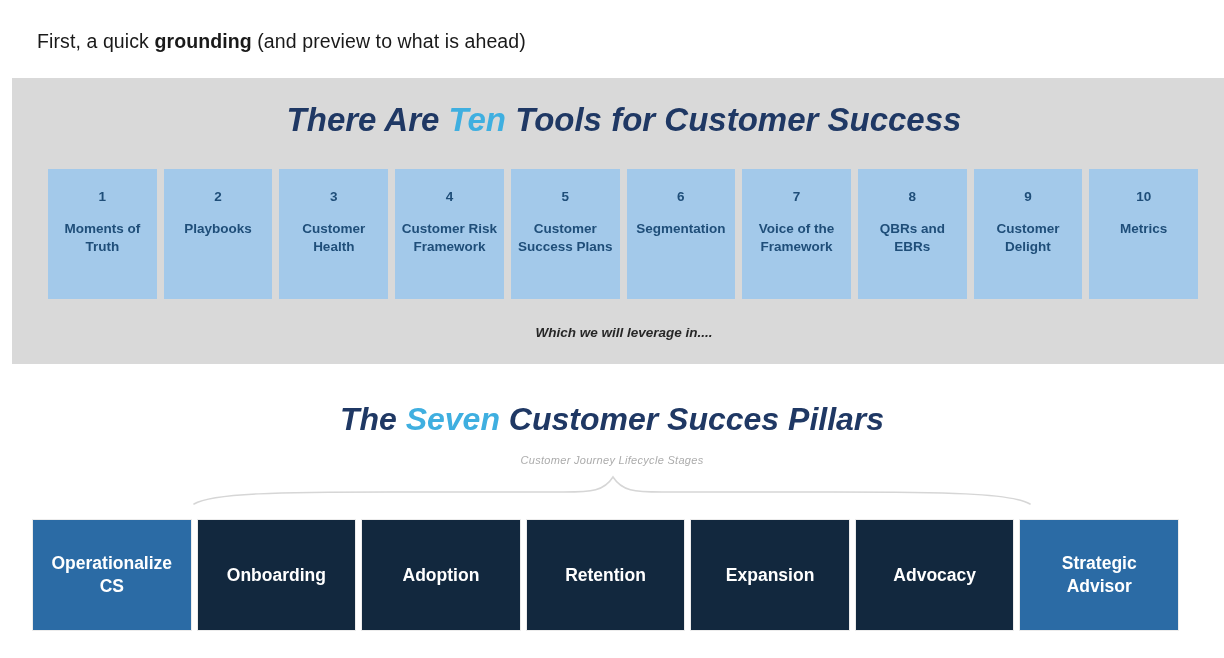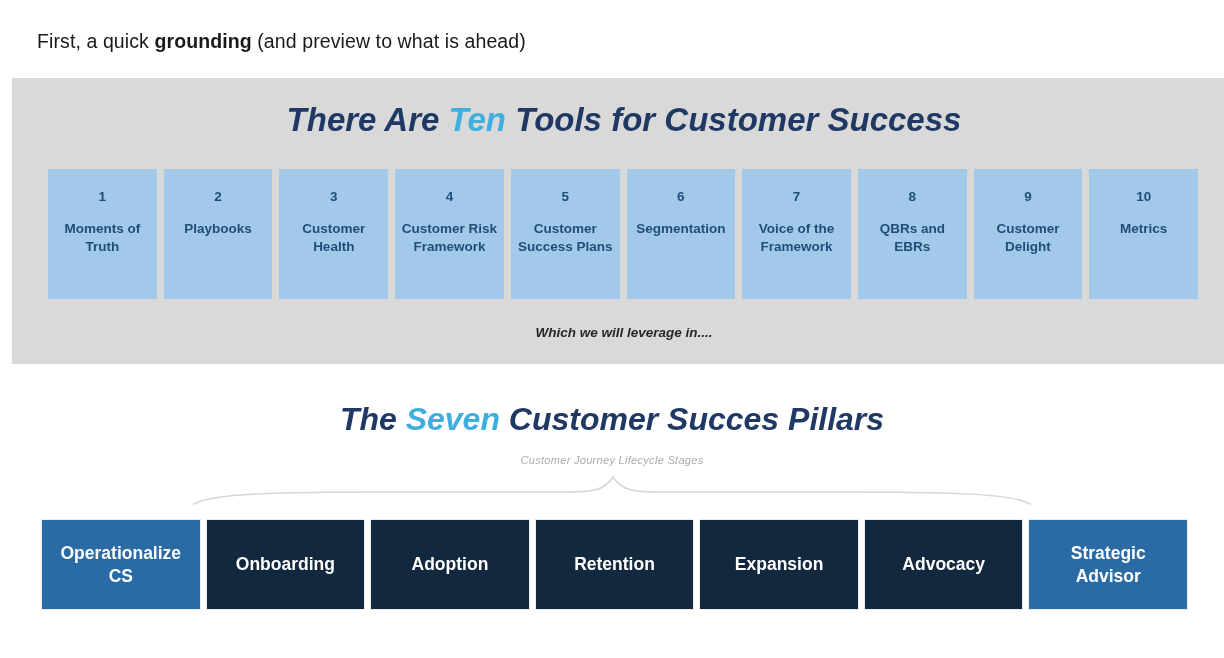--- a/index.html
+++ b/index.html
@@ -117,24 +117,24 @@
     color: #ACACAC;
     letter-spacing: 0.3px;
   }
   .brace {
     position: absolute;
     left: 192px;
     top: 106px;
   }
   .pillars-row {
     position: absolute;
-    left: 41px;
+    left: 32px;
     top: 155px;
     width: 1147px;
-    height: 91px;
+    height: 112px;
     display: flex;
     gap: 5px;
   }
   .pillar {
     flex: 1;
     display: flex;
     align-items: center;
     justify-content: center;
     text-align: center;
     color: #ffffff;

